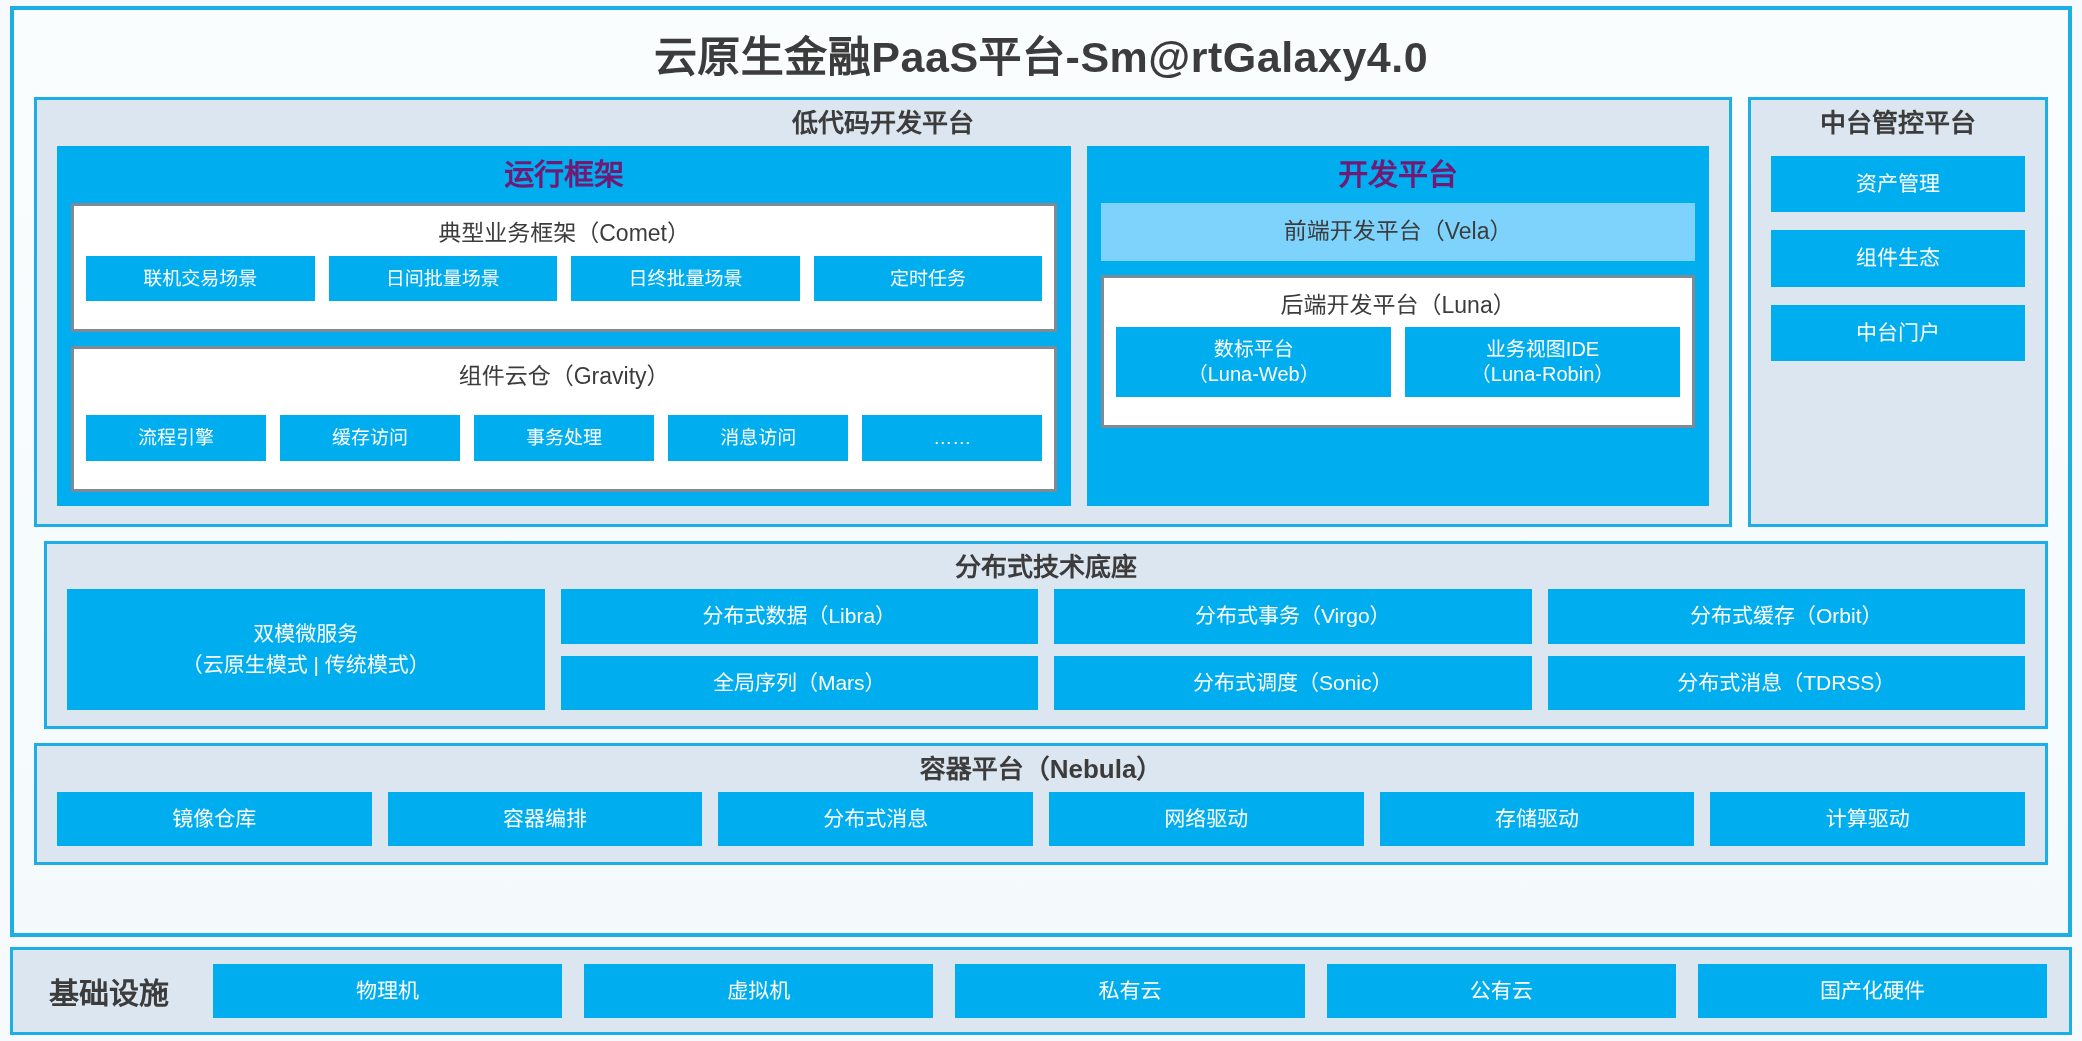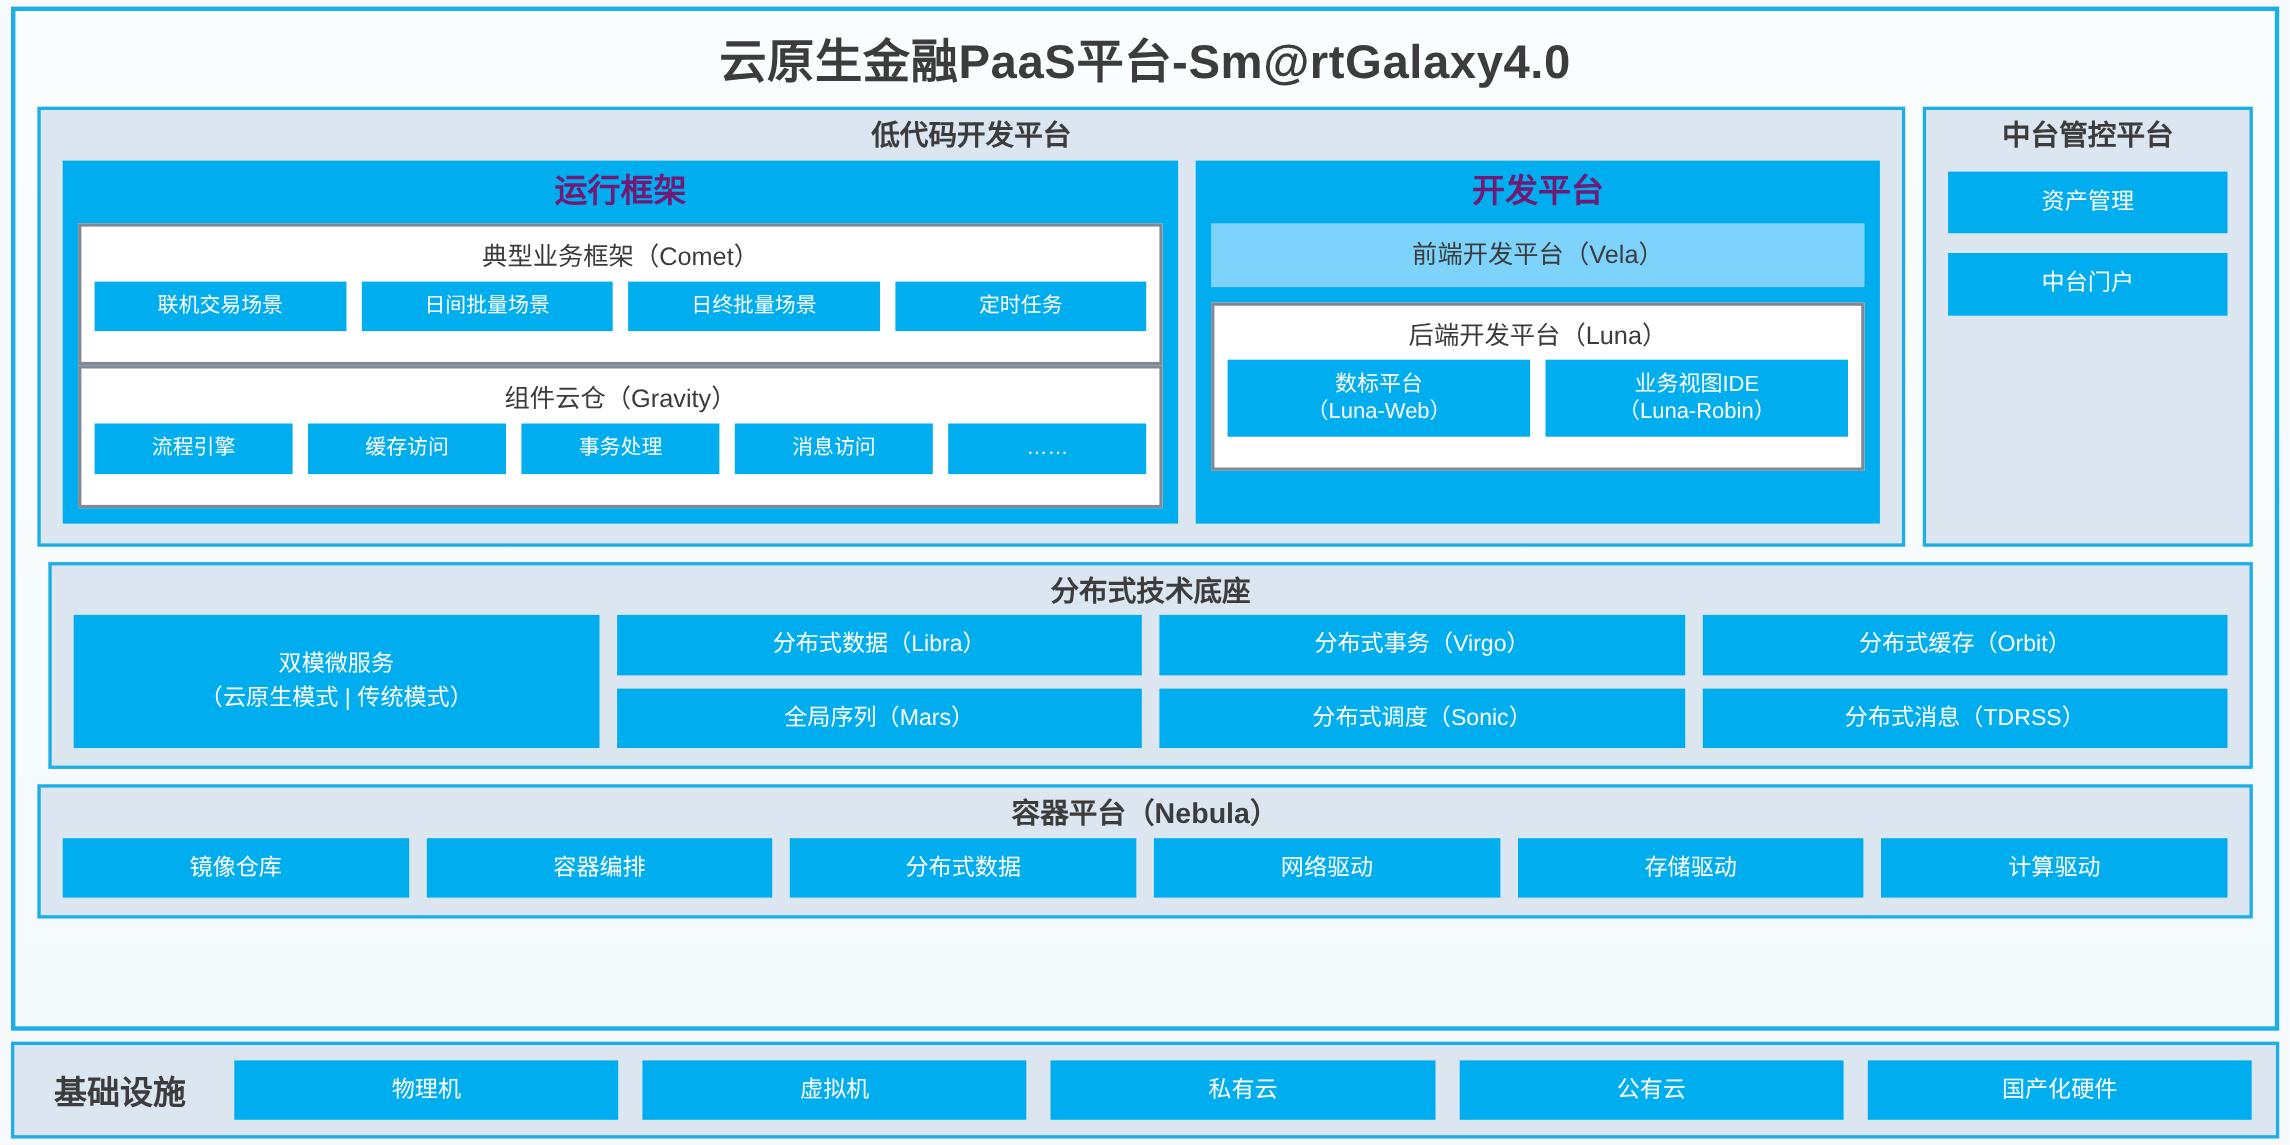--- a/index.html
+++ b/index.html
@@ -103,21 +103,21 @@
     display:flex;flex-direction:column;
   }
   .whitebox-title{
     text-align:center;
     font-size:23px;
     color:var(--text-dark);
     padding:6px 0 9px 0;
     line-height:1.15;
     white-space:nowrap;
   }
-  .whitebox + .whitebox{}
+  .whitebox + .whitebox{margin-top:14px;gap:16px;}
 
   
   .chips{display:flex;gap:14px;}
   .chips > .chip{flex:1 1 0;}
   .chip{
     background:var(--blue);
     color:#fff;
     font-size:19px;
     text-align:center;
     padding:11px 4px;
@@ -250,20 +250,21 @@
             </div>
           </div>
 
         </div>
       </section>
 
       <section class="panel midctl">
         <div class="panel-title">中台管控平台</div>
         <div class="midctl-body">
           <div class="chip">资产管理</div>
+          <div class="chip">组件生态</div>
           <div class="chip">中台门户</div>
         </div>
       </section>
 
     </div>
 
     <section class="panel distbase">
       <div class="panel-title">分布式技术底座</div>
       <div class="distbase-body">
 
@@ -292,21 +293,21 @@
         </div>
 
       </div>
     </section>
 
     <section class="panel containerplat">
       <div class="panel-title">容器平台（Nebula）</div>
       <div class="container-body">
         <div class="chip">镜像仓库</div>
         <div class="chip">容器编排</div>
-        <div class="chip">分布式数据</div>
+        <div class="chip">分布式消息</div>
         <div class="chip">网络驱动</div>
         <div class="chip">存储驱动</div>
         <div class="chip">计算驱动</div>
       </div>
     </section>
 
   </div>
 
   <section class="infra">
     <div class="infra-label">基础设施</div>

